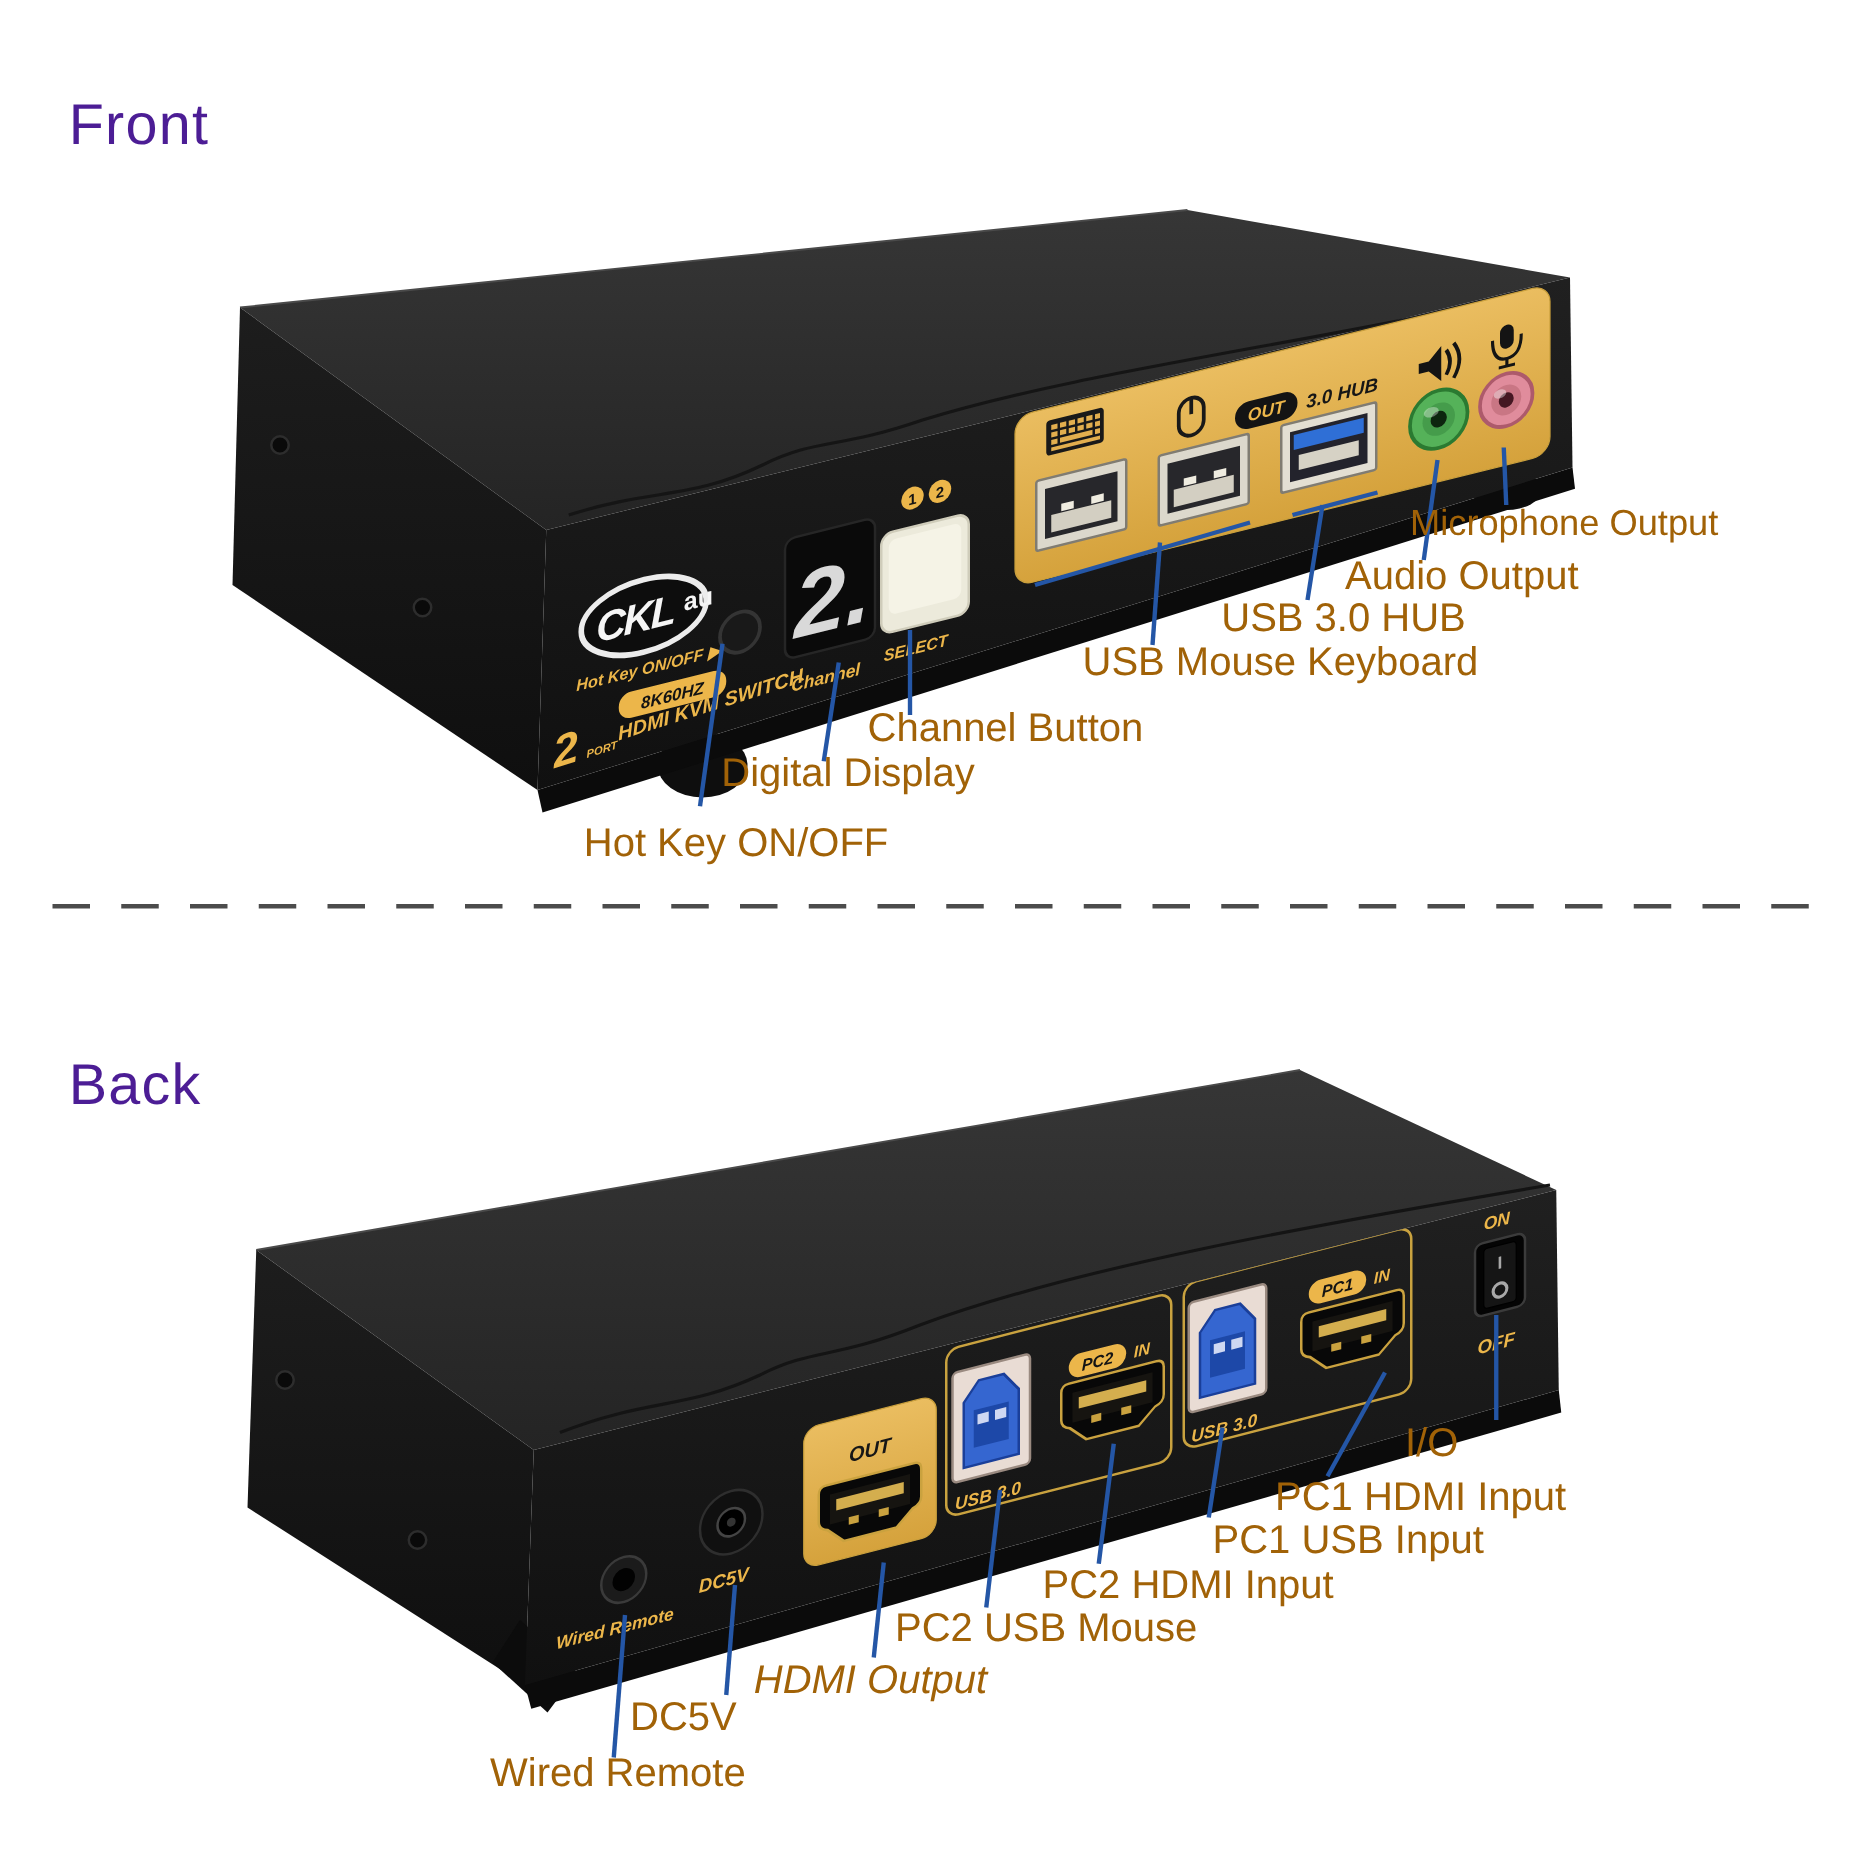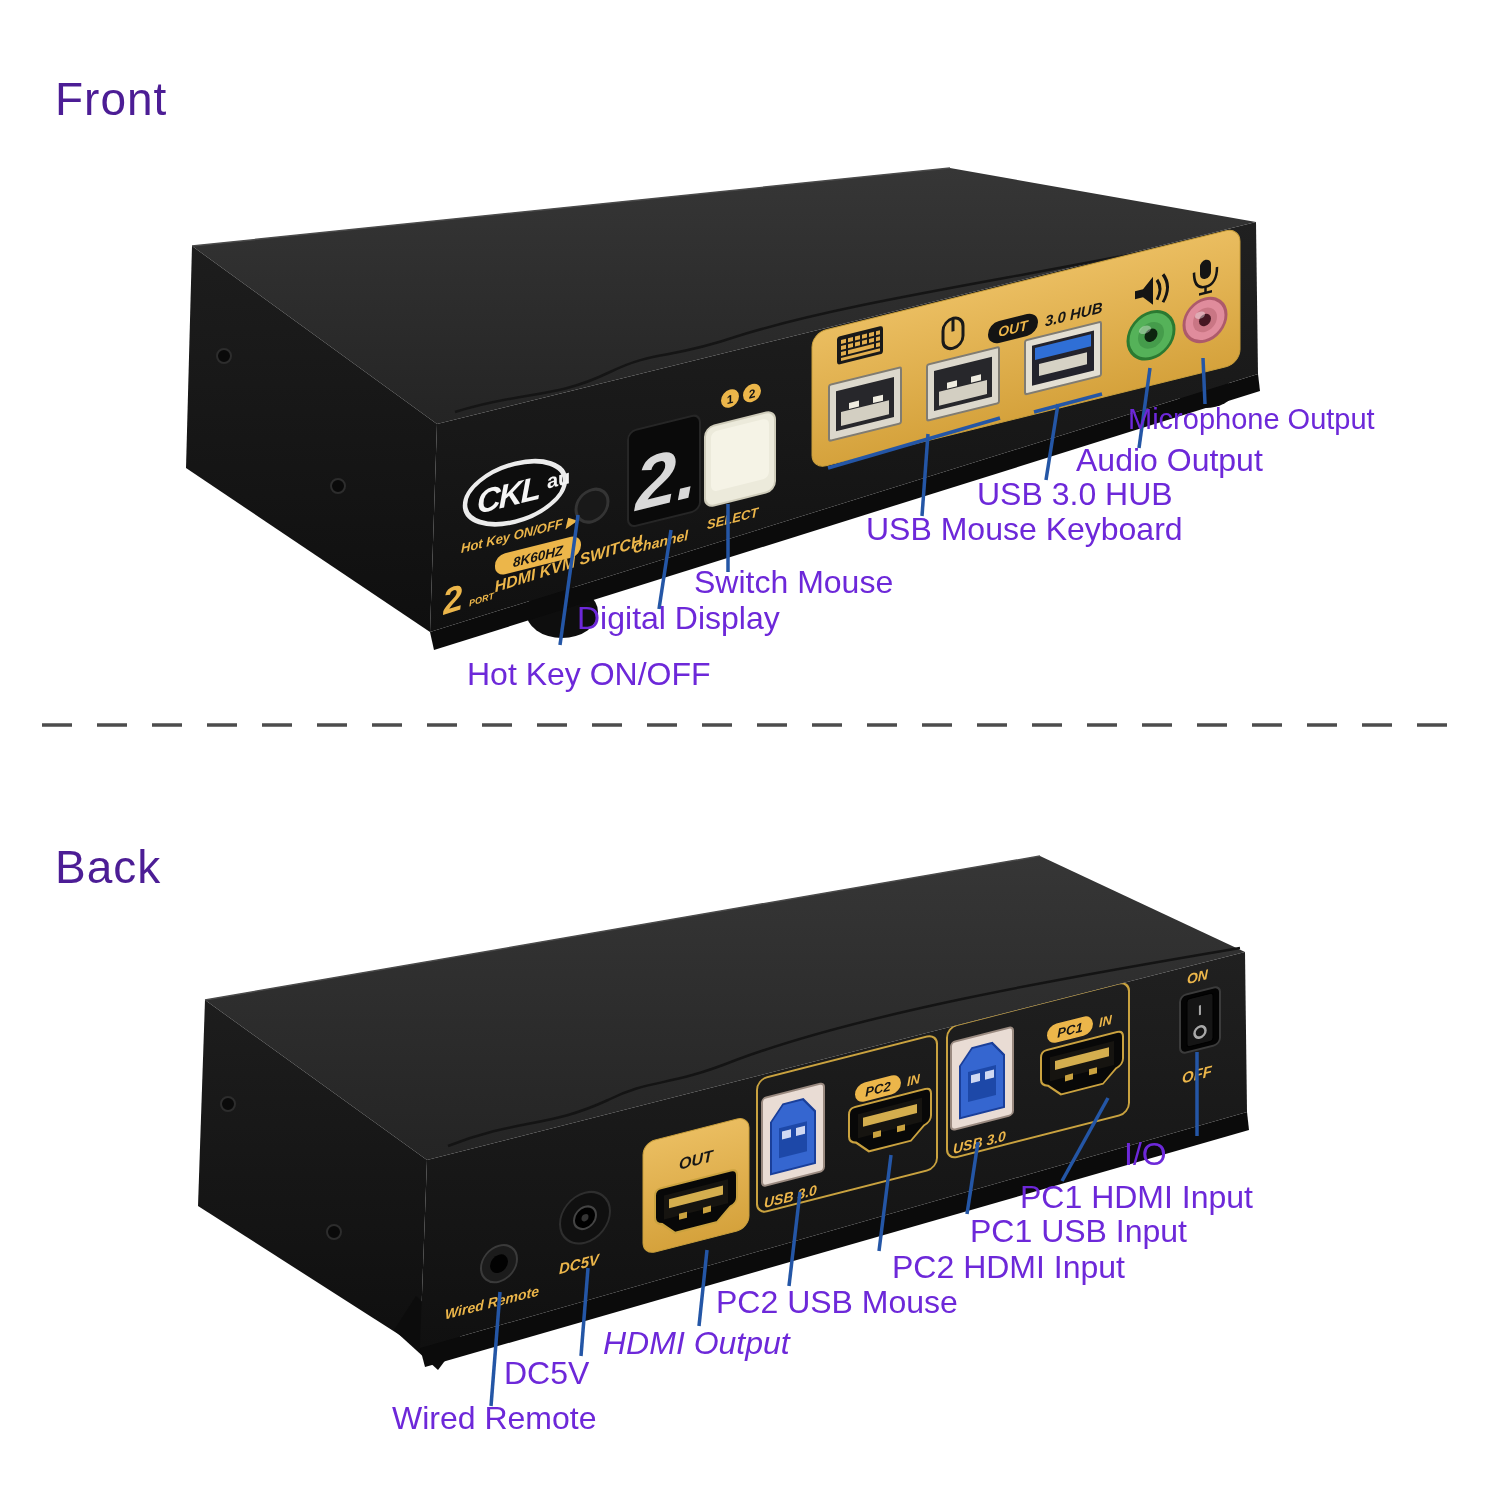--- a/index.html
+++ b/index.html
@@ -2,32 +2,32 @@
 <html><head>
 <meta charset="utf-8">
 <style>
   html,body{margin:0;padding:0;background:#ffffff;}
   .canvas{position:relative;width:1500px;height:1500px;background:#fff;overflow:hidden;
           font-family:"Liberation Sans",sans-serif;}
   .canvas svg{position:absolute;left:0;top:0;}
   .section-title{position:absolute;font-size:46px;color:#4c1d95;letter-spacing:1px;}
   #title-front{left:55px;top:72px;}
   #title-back{left:55px;top:840px;}
-  .lbl{position:absolute;font-size:32px;line-height:1.05;color:#6d28d9;white-space:nowrap;}
+  .lbl{position:absolute;font-size:32px;line-height:1.05;color:#a16207;white-space:nowrap;}
   #f-mic{left:1128px;top:404px;font-size:29px;}
   #f-audio{left:1076px;top:444px;}
   #f-hub{left:977px;top:478px;}
   #f-usbmk{left:866px;top:513px;}
   #f-switch{left:694px;top:566px;}
   #f-display{left:577px;top:602px;}
   #f-hotkey{left:467px;top:638px;margin-top:20px;}
   #b-io{left:1124px;top:1138px;}
   #b-pc1hdmi{left:1020px;top:1181px;}
   #b-pc1usb{left:970px;top:1215px;}
-  #b-pc2hdmi{left:892px;top:1251px;}
+  #b-pc2hdmi{left:834px;top:1251px;}
   #b-pc2usb{left:716px;top:1286px;}
   #b-hdmiout{left:603px;top:1327px;font-style:italic;}
   #b-dc5v{left:504px;top:1357px;}
   #b-remote{left:392px;top:1402px;}
   text{font-family:"Liberation Sans",sans-serif;}
   .gold{fill:#ecb64a;}
   .ital{font-style:italic;font-weight:bold;}
 </style>
 </head>
 <body>
@@ -282,21 +282,21 @@
   <line x1="42" y1="725" x2="1458" y2="725" stroke="#4c4c4c" stroke-width="3.5" stroke-dasharray="30 25"></line>
 </svg>
 
 <div class="section-title" id="title-front">Front</div>
 <div class="section-title" id="title-back">Back</div>
 
 <div class="lbl" id="f-mic">Microphone Output</div>
 <div class="lbl" id="f-audio">Audio Output</div>
 <div class="lbl" id="f-hub">USB 3.0 HUB</div>
 <div class="lbl" id="f-usbmk">USB Mouse Keyboard</div>
-<div class="lbl" id="f-switch">Switch Mouse</div>
+<div class="lbl" id="f-switch">Channel Button</div>
 <div class="lbl" id="f-display">Digital Display</div>
 <div class="lbl" id="f-hotkey">Hot Key ON/OFF</div>
 
 <div class="lbl" id="b-io">I/O</div>
 <div class="lbl" id="b-pc1hdmi">PC1 HDMI Input</div>
 <div class="lbl" id="b-pc1usb">PC1 USB Input</div>
 <div class="lbl" id="b-pc2hdmi">PC2 HDMI Input</div>
 <div class="lbl" id="b-pc2usb">PC2 USB Mouse</div>
 <div class="lbl" id="b-hdmiout">HDMI Output</div>
 <div class="lbl" id="b-dc5v">DC5V</div>

